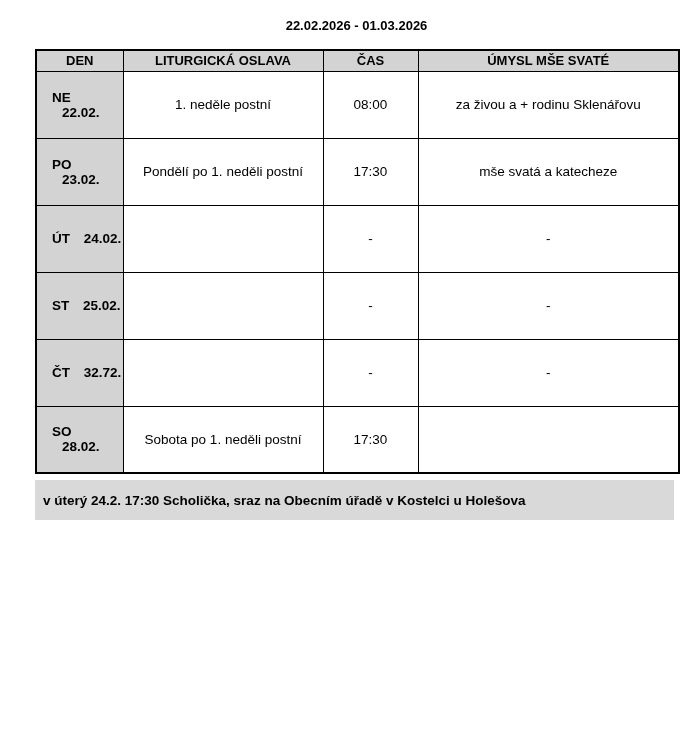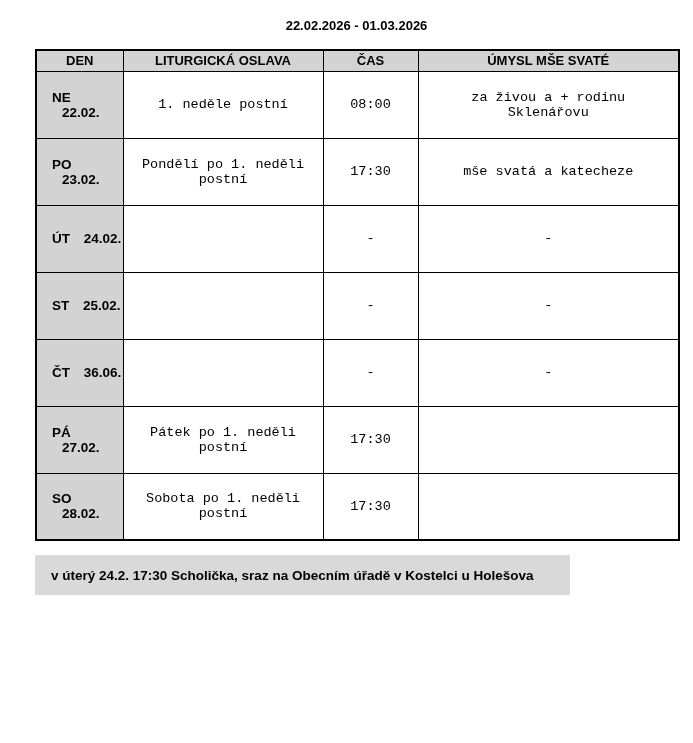--- a/index.html
+++ b/index.html
@@ -62,31 +62,30 @@
     font-weight: 700;
     font-size: 13.5px;
     padding-left: 15px;
     text-align: left;
   }
   td.den .day { display: inline-block; }
   td.den .date { display: inline-block; margin-left: 10px; }
   td.cell {
     font-size: 13.5px;
     text-align: center;
-    padding: 2px 12px;
-    font-family: Liberation Mono, monospace;
+    padding: 2px 4px;
   }
   .footer-note {
-    width: 535px;
-    margin-top: 14px;
+    width: 639px;
+    margin-top: 6px;
     background: var(--footer-bg, #d9d9d9);
     min-height: 40px;
     display: flex;
     align-items: center;
-    padding: 4px 16px;
+    padding: 4px 8px;
     font-size: 13.5px;
     font-weight: 700;
   }
 </style>
 </head>
 <body>
 
 <div class="page">
 
   <div class="titles">
@@ -141,34 +140,25 @@
           <span class="day">ST</span>
           <span class="date">25.02.</span>
         </td>
         <td class="cell"></td>
         <td class="cell">-</td>
         <td class="cell">-</td>
       </tr>
       <tr>
         <td class="den">
           <span class="day">ČT</span>
-          <span class="date">36.06.</span>
+          <span class="date">32.72.</span>
         </td>
         <td class="cell"></td>
         <td class="cell">-</td>
         <td class="cell">-</td>
-      </tr>
-      <tr>
-        <td class="den">
-          <span class="day">PÁ</span>
-          <span class="date">27.02.</span>
-        </td>
-        <td class="cell">Pátek po 1. neděli postní</td>
-        <td class="cell">17:30</td>
-        <td class="cell"></td>
       </tr>
       <tr>
         <td class="den">
           <span class="day">SO</span>
           <span class="date">28.02.</span>
         </td>
         <td class="cell">Sobota po 1. neděli postní</td>
         <td class="cell">17:30</td>
         <td class="cell"></td>
       </tr>

